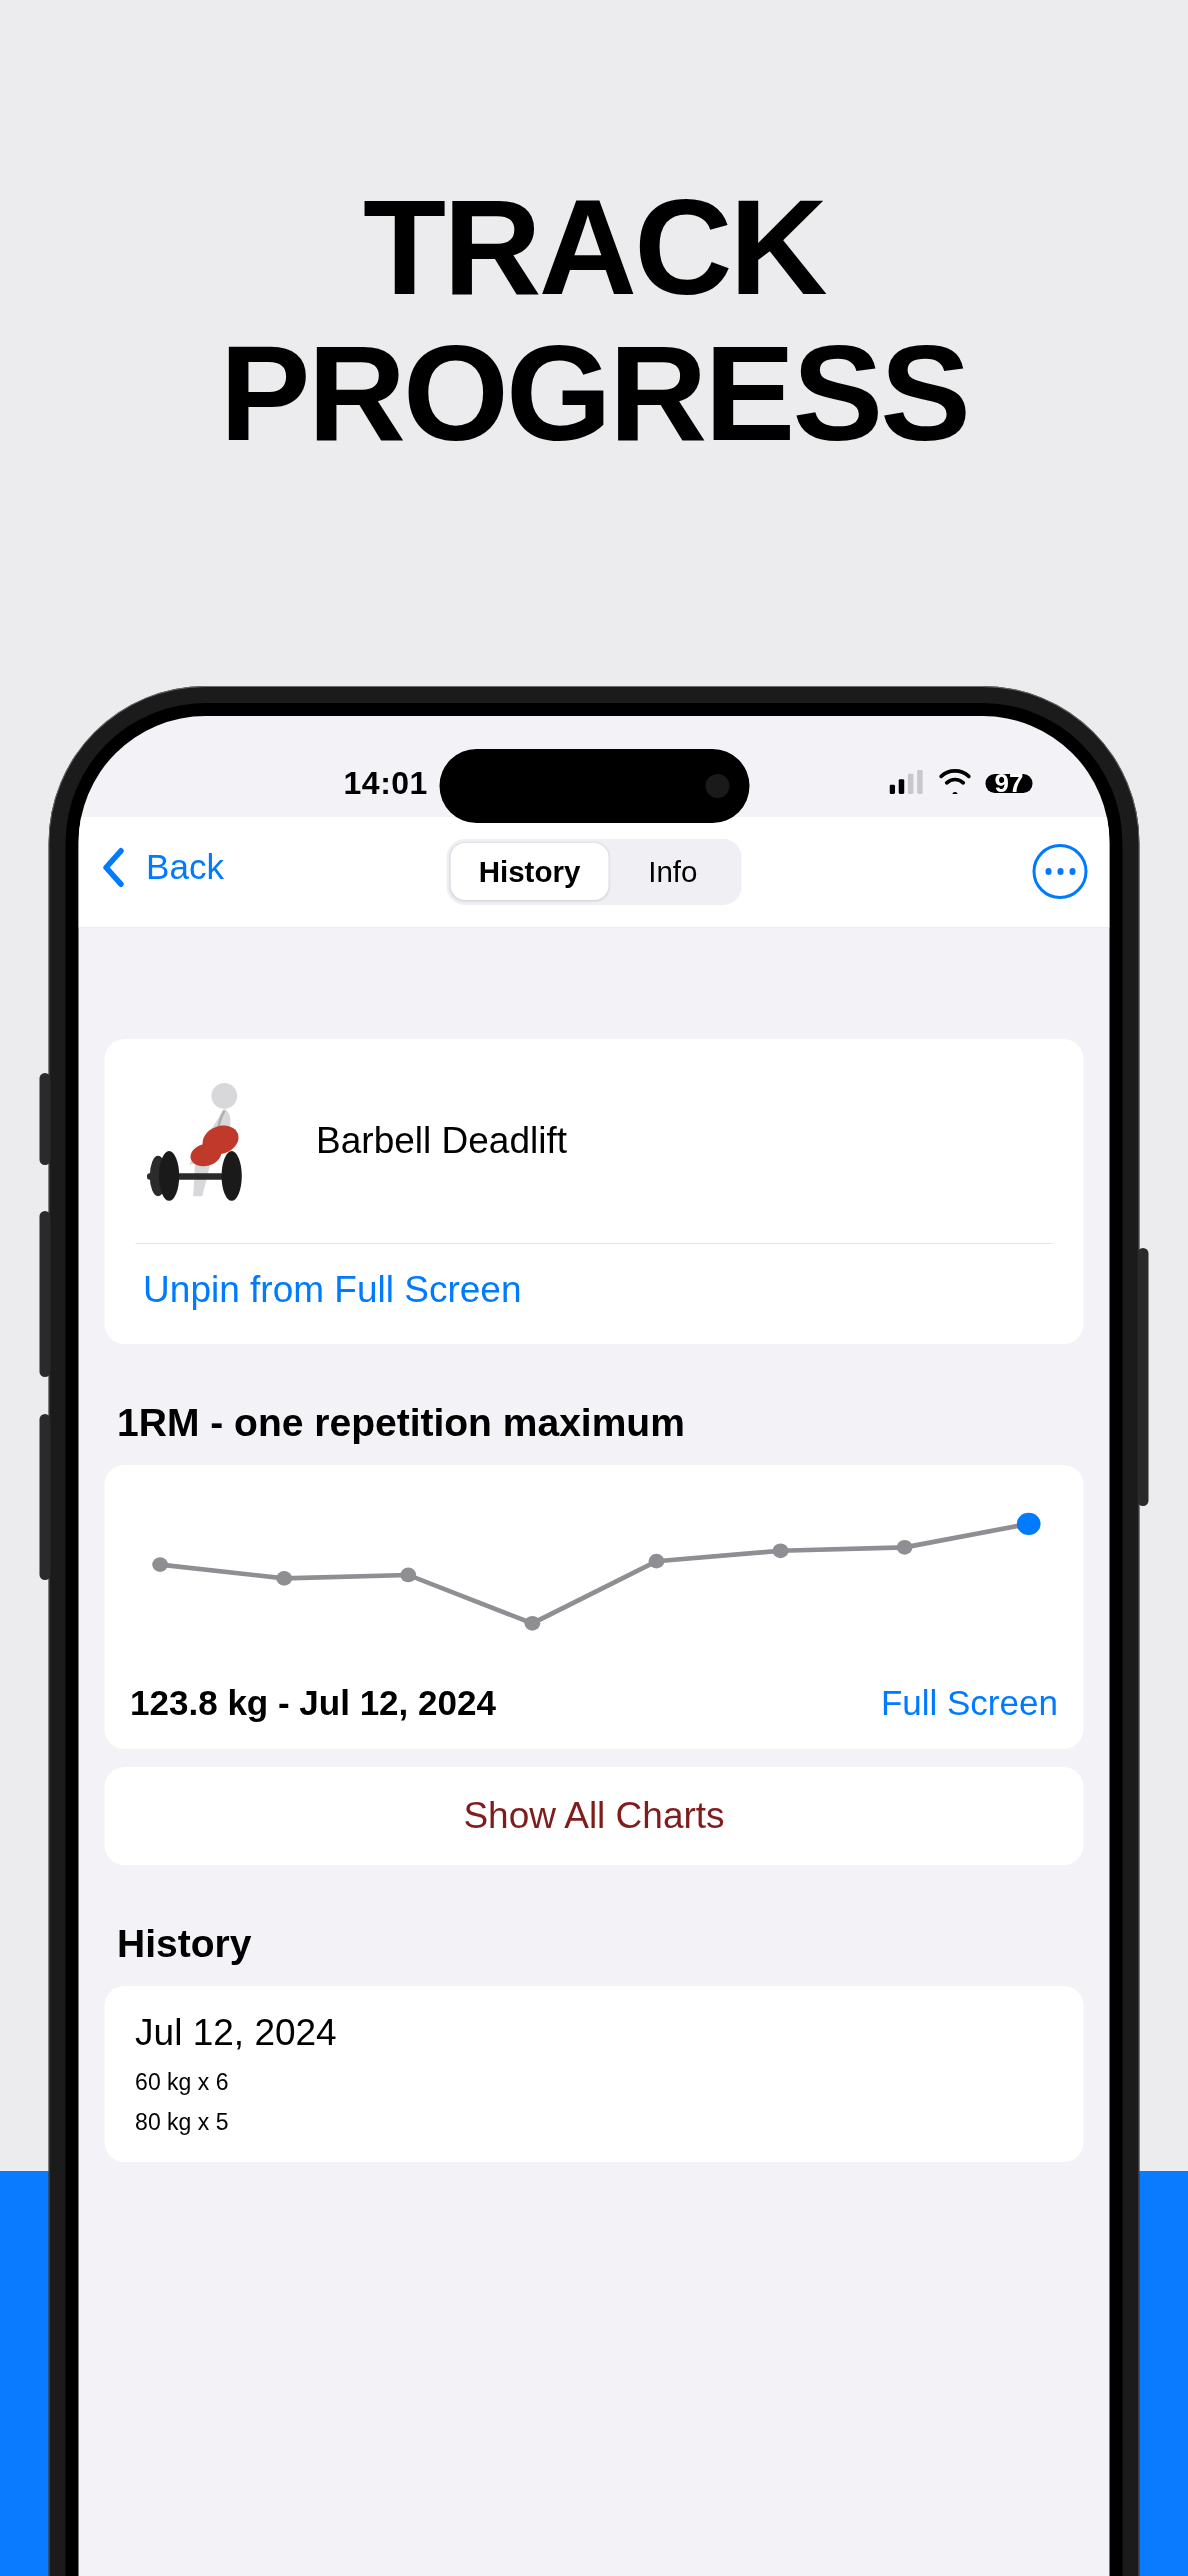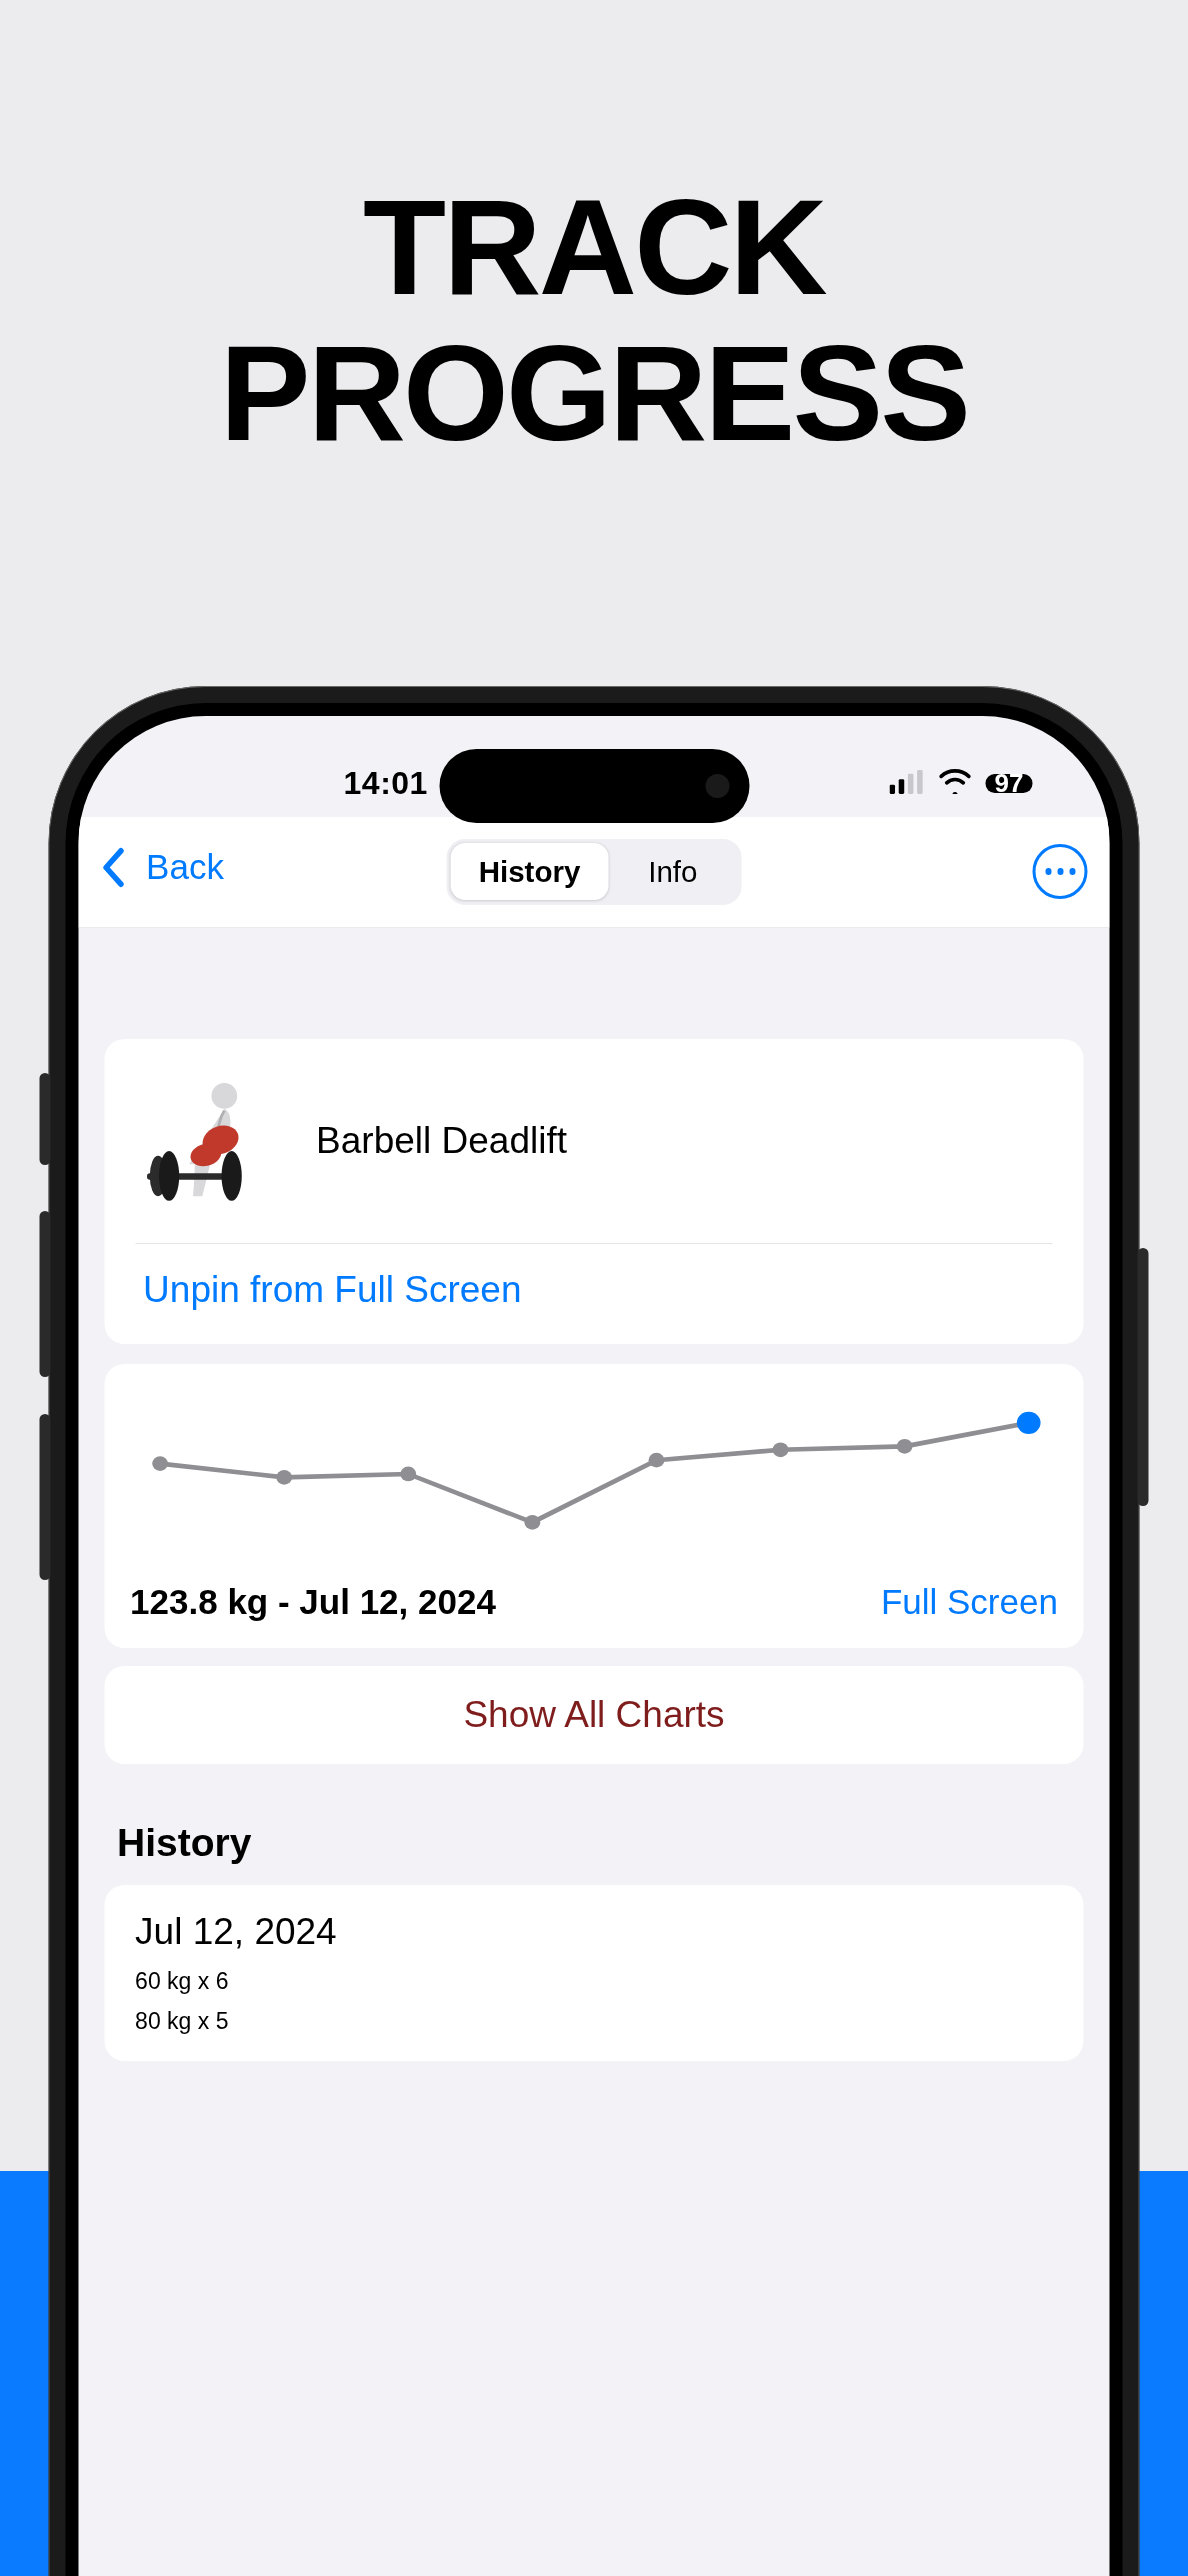--- a/index.html
+++ b/index.html
@@ -317,20 +317,21 @@
                 <ellipse cx="98" cy="113" rx="11" ry="27" fill="#1a1a1a"></ellipse>
               </svg>
             </div>
             <div class="exercise-title">Barbell Deadlift</div>
           </div>
           <div class="divider"></div>
           <div class="unpin-link">Unpin from Full Screen</div>
         </div>
 
 
+        <div class="section-title">1RM - one repetition maximum</div>
 
         <div class="card chart-card">
           <div class="chart-area">
             <svg class="chart-svg" id="chart-svg" viewBox="0 0 940 190" preserveAspectRatio="none">
                 <path d="M30.0 87.5 L155.7 102.5 L281.4 98.8 L407.1 151.3 L532.9 83.8 L658.6 72.5 L784.3 68.8 L910.0 43.3 " fill="none" stroke="#8e8e93" stroke-width="5" stroke-linejoin="round"></path>
                 <circle cx="30" cy="87.5" r="8" fill="#8e8e93"></circle>
                 <circle cx="155.71428571428572" cy="102.5" r="8" fill="#8e8e93"></circle>
                 <circle cx="281.42857142857144" cy="98.75" r="8" fill="#8e8e93"></circle>
                 <circle cx="407.1428571428571" cy="151.25" r="8" fill="#8e8e93"></circle>
                 <circle cx="532.8571428571429" cy="83.75" r="8" fill="#8e8e93"></circle>

